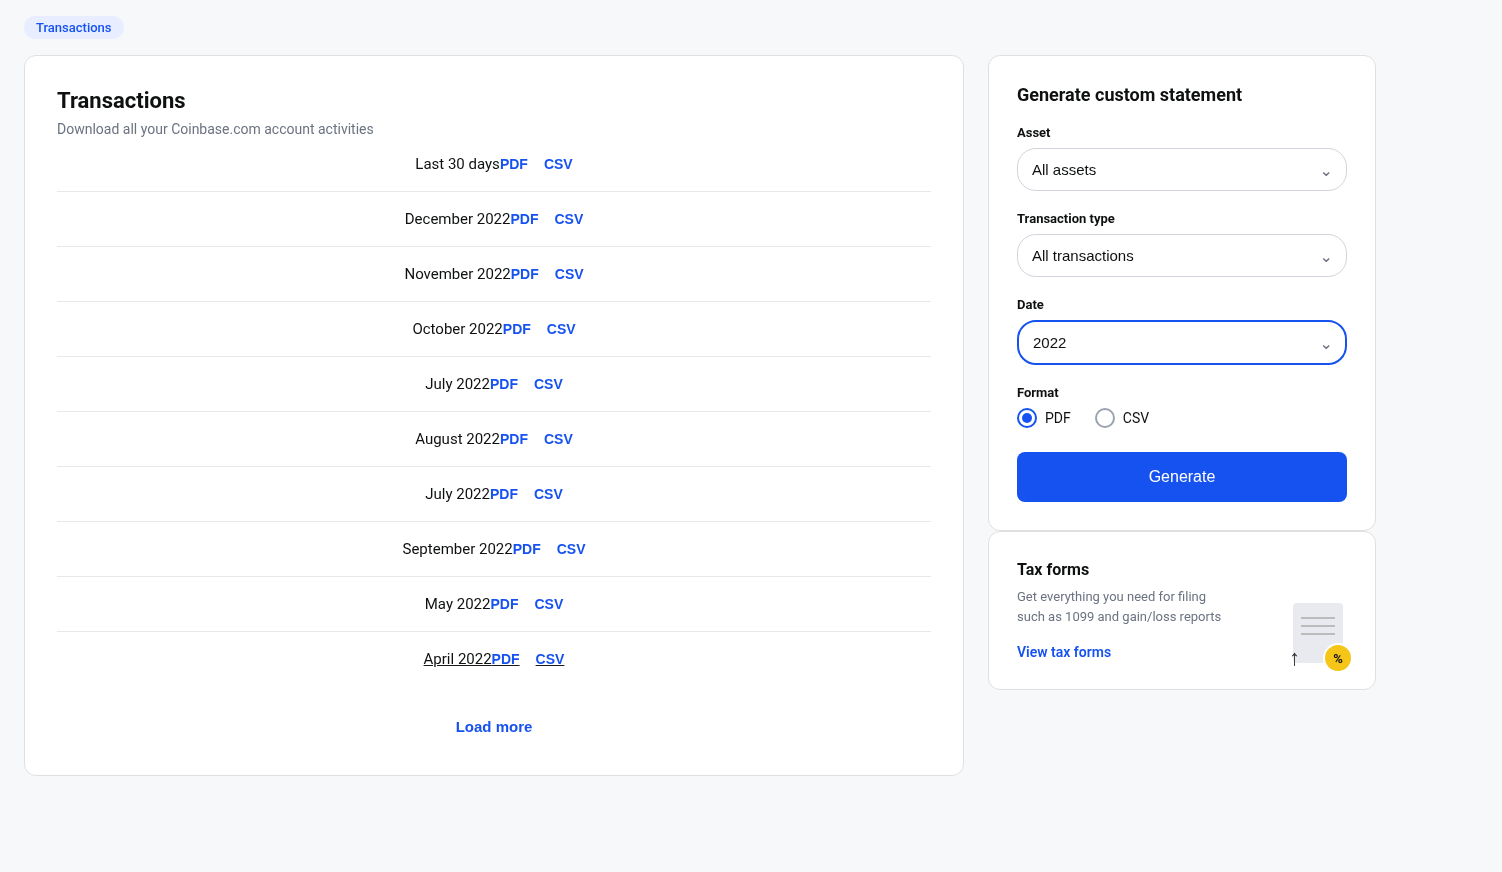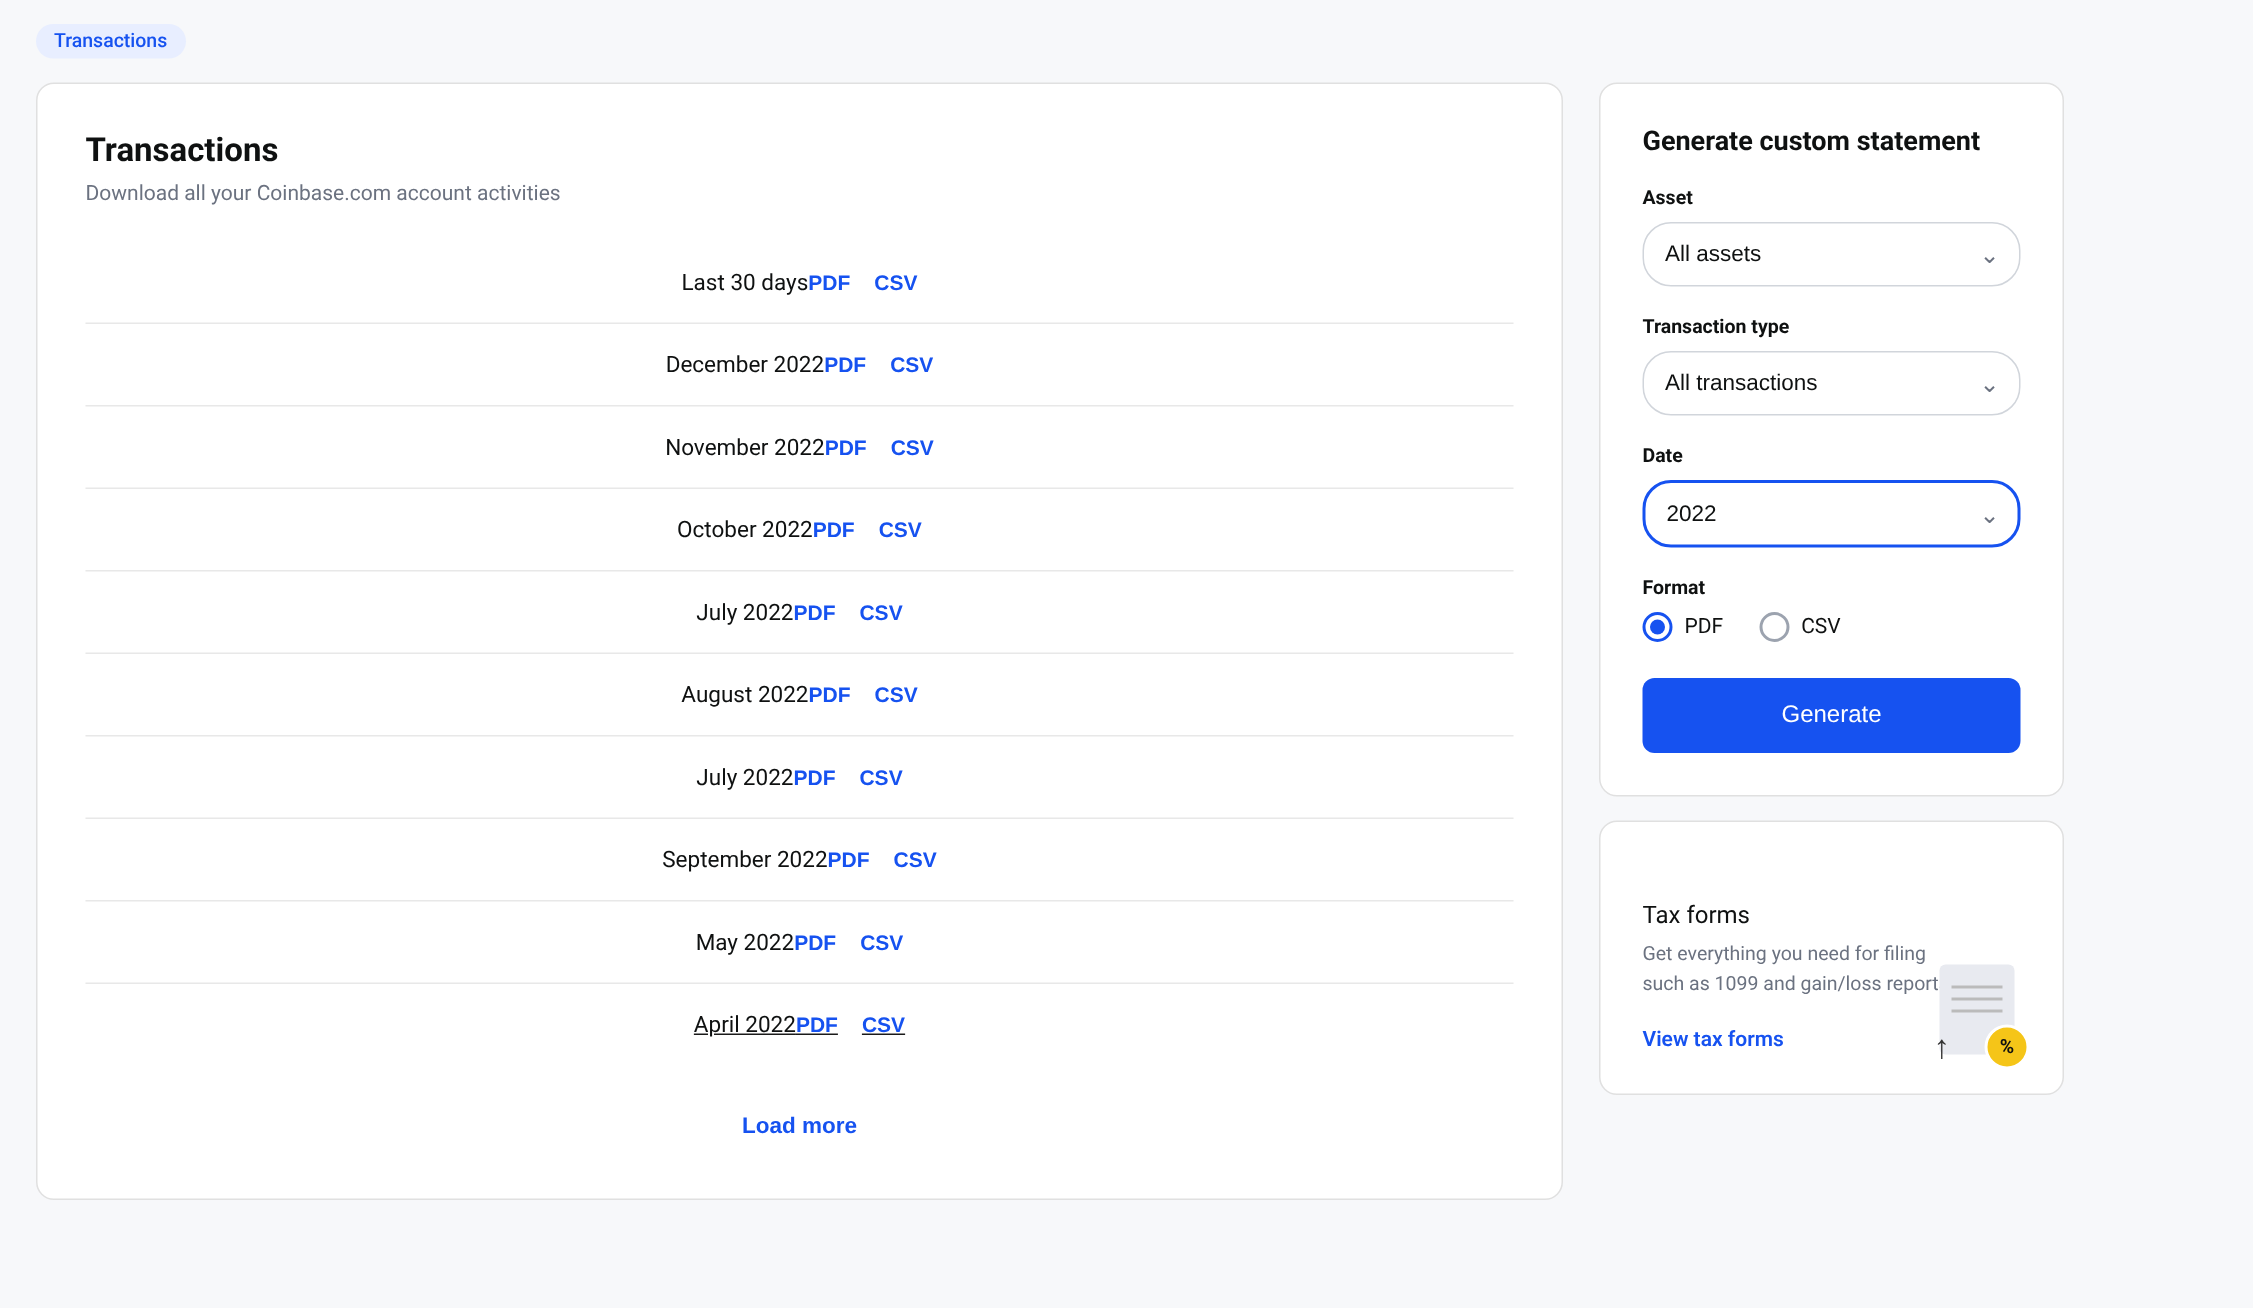--- a/index.html
+++ b/index.html
@@ -45,21 +45,20 @@
     .panel-title {
       font-size: 22px;
       font-weight: 700;
       color: #0f1111;
       margin-bottom: 8px;
     }
 
     .panel-subtitle {
       font-size: 14px;
       color: #6b7280;
-      margin-bottom: 24px;
     }
 
     
     .transaction-row {
       display: flex;
       align-items: center;
       justify-content: center;
       padding: 18px 12px;
       border-bottom: 1px solid #e8e8e8;
     }
@@ -99,24 +98,24 @@
       font-weight: 600;
       color: #1652f0;
       background: none;
       border: none;
       cursor: pointer;
       padding: 8px;
     }
 
     
     .right-column {
-      width: 310px;
+      width: 388px;
       display: flex;
       flex-direction: column;
-      gap: 16px;
+      gap: 0;
     }
 
     
     .card {
       background: #fff;
       border-radius: 12px;
       border: 1px solid #e0e0e0;
       padding: 28px;
     }
 
@@ -229,24 +228,23 @@
       background: #fff;
       border-radius: 12px;
       border: 1px solid #e0e0e0;
       padding: 28px;
       position: relative;
       overflow: hidden;
     }
 
     .tax-card-title {
       font-size: 16px;
-      font-weight: 400;
+      font-weight: 700;
       color: #0f1111;
       margin-bottom: 8px;
-      margin-top: 24px;
     }
 
     .tax-card-desc {
       font-size: 13px;
       color: #6b7280;
       margin-bottom: 16px;
       max-width: 220px;
       line-height: 1.5;
     }
 

